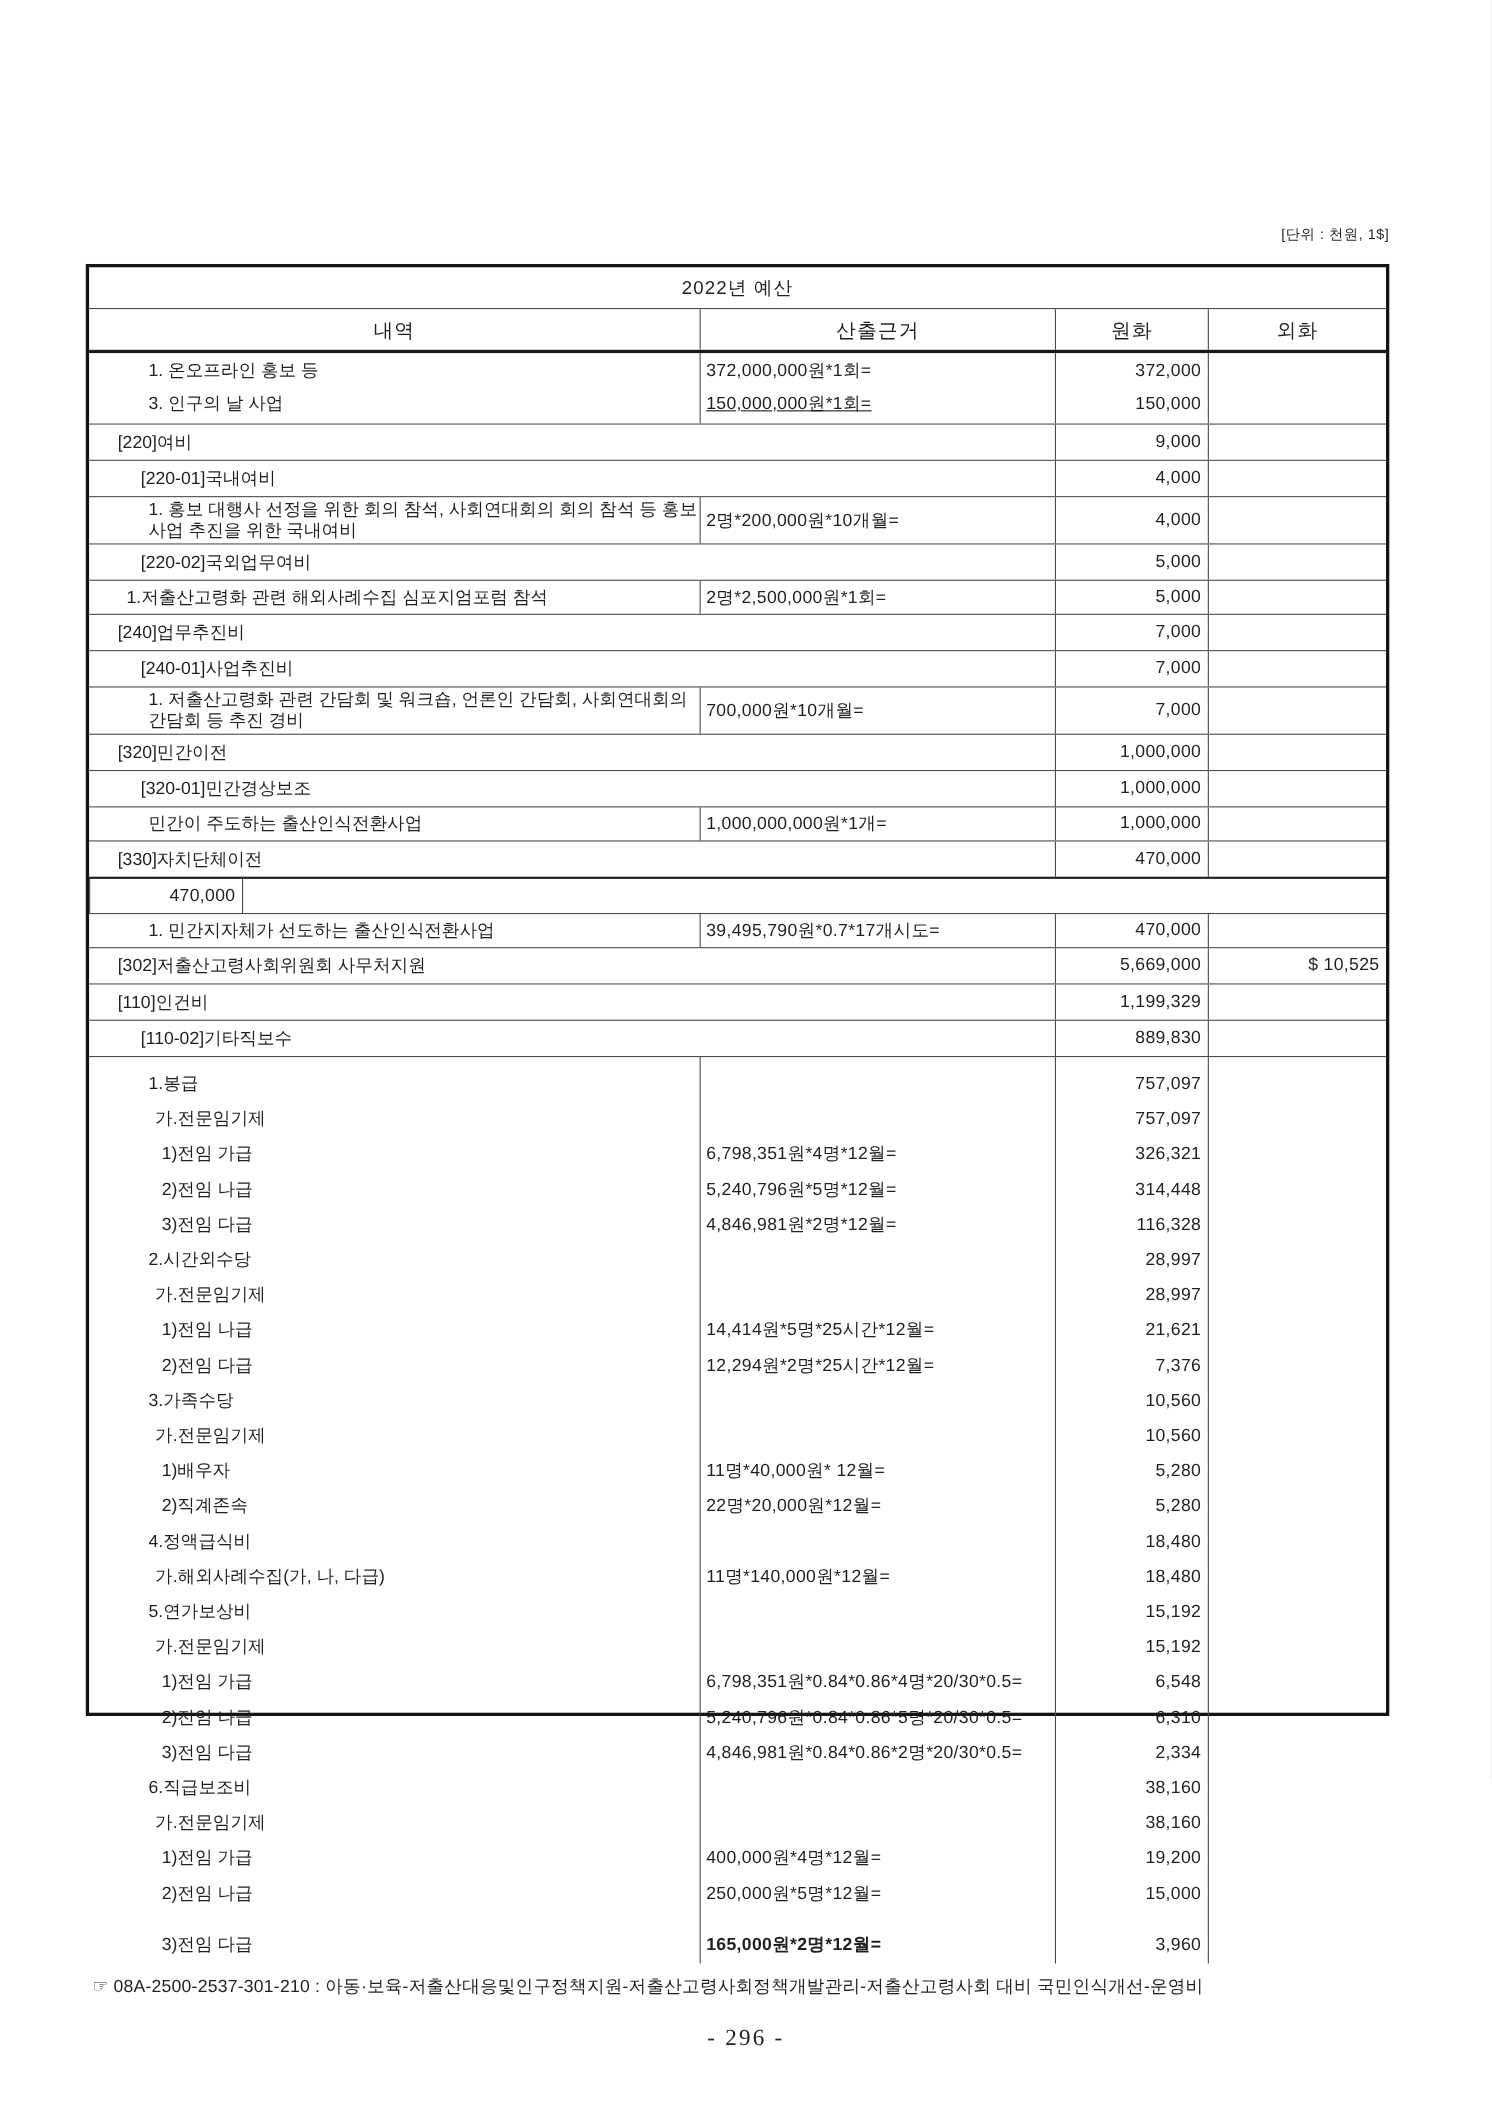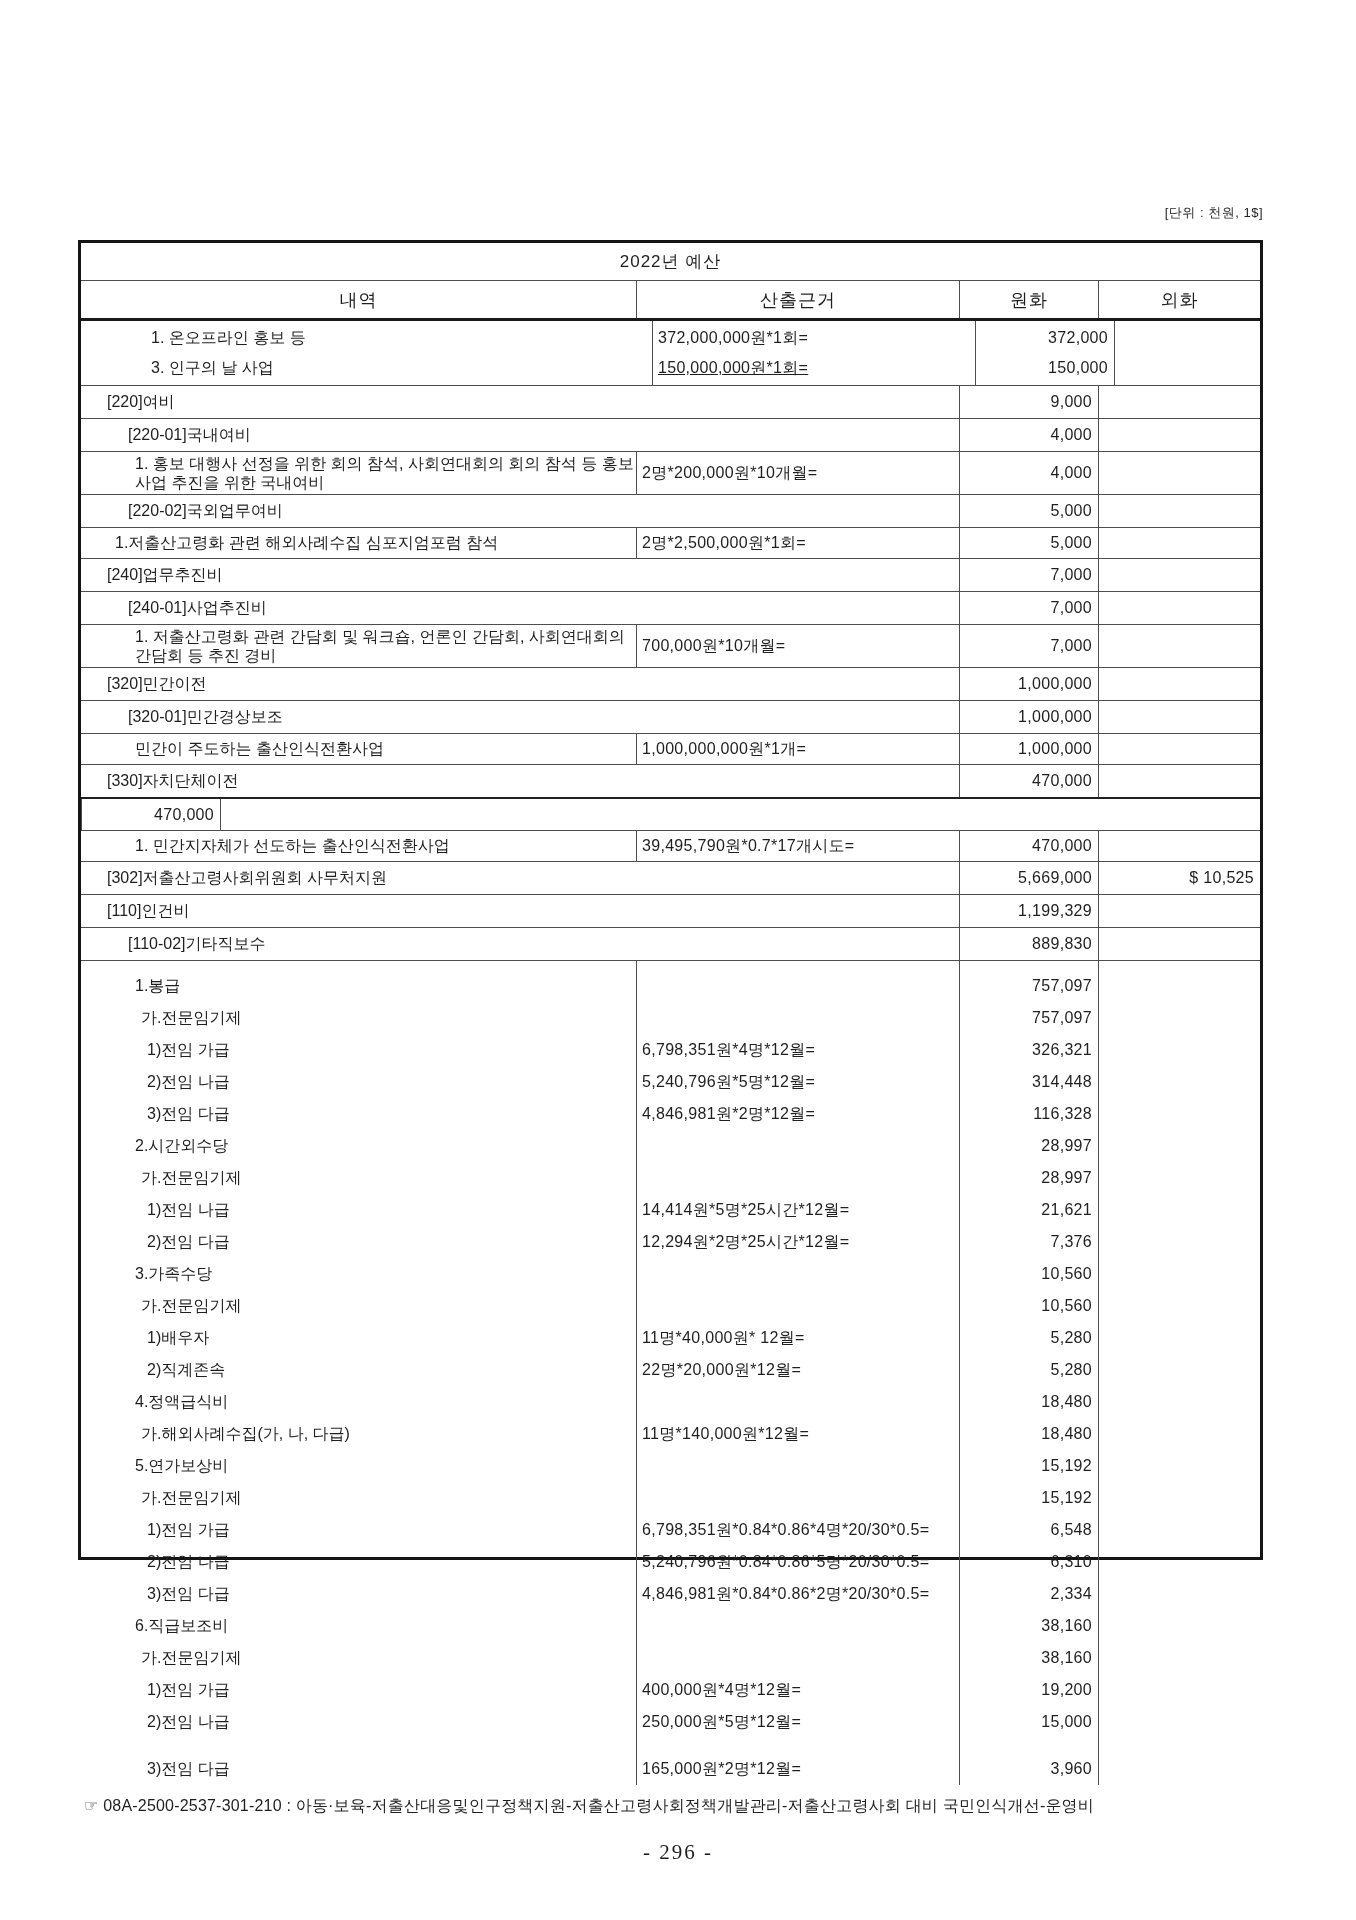--- a/index.html
+++ b/index.html
@@ -32,21 +32,21 @@
   .w-basis{width:323px;}
   .w-krw{width:139px;}
   .w-fx{flex:1;}
   .bl{border-left:1px solid #4d4d4d;}
   .trow{display:flex;border-top:1px solid #4d4d4d;box-sizing:border-box;}
   .trow.first{border-top:none;}
   .trow.thick-top{border-top:2.5px solid #222;}
   .trow.section{flex:0 0 33px;height:33px;}
   .trow.detail{flex:0 0 31px;height:31px;}
   .trow.detail.tall{flex:0 0 43px;height:43px;}
-  .trow.group{flex:0 0 64px;height:64px;padding-left:16px;}
+  .trow.group{flex:0 0 64px;height:64px;}
   .trow.block{flex:1 1 auto;}
   .c{box-sizing:border-box;display:flex;align-items:center;overflow:hidden;}
   .c.name{justify-content:flex-start;}
   .c.span2{width:878px;}
   .c.basis{justify-content:flex-start;padding-left:5px;letter-spacing:.3px;}
   .c.num{justify-content:flex-end;padding-right:6px;letter-spacing:.3px;}
   .c.stack{display:block;padding-top:0;}
   .ind-s1{padding-left:26px;}
   .ind-s2{padding-left:47px;}
   .ind-d1{padding-left:54px;}
@@ -238,21 +238,21 @@
             <div class="line" style="padding-left: 5px;">11명*140,000원*12월=</div>
             <div class="line" style="padding-left: 5px;">&nbsp;</div>
             <div class="line" style="padding-left: 5px;">&nbsp;</div>
             <div class="line" style="padding-left: 5px;">6,798,351원*0.84*0.86*4명*20/30*0.5=</div>
             <div class="line" style="padding-left: 5px;">5,240,796원*0.84*0.86*5명*20/30*0.5=</div>
             <div class="line" style="padding-left: 5px;">4,846,981원*0.84*0.86*2명*20/30*0.5=</div>
             <div class="line" style="padding-left: 5px;">&nbsp;</div>
             <div class="line" style="padding-left: 5px;">&nbsp;</div>
             <div class="line" style="padding-left: 5px;">400,000원*4명*12월=</div>
             <div class="line" style="padding-left: 5px;">250,000원*5명*12월=</div>
-            <div class="line gap" style="padding-left: 5px;">165,000원*2명*12월=</div>
+            <div class="line gap" style="padding-left: 5px; font-weight: bold;">165,000원*2명*12월=</div>
           </div>
           <div class="c stack w-krw bl">
             <div class="line num">757,097</div>
             <div class="line num">757,097</div>
             <div class="line num">326,321</div>
             <div class="line num">314,448</div>
             <div class="line num">116,328</div>
             <div class="line num">28,997</div>
             <div class="line num">28,997</div>
             <div class="line num">21,621</div>

